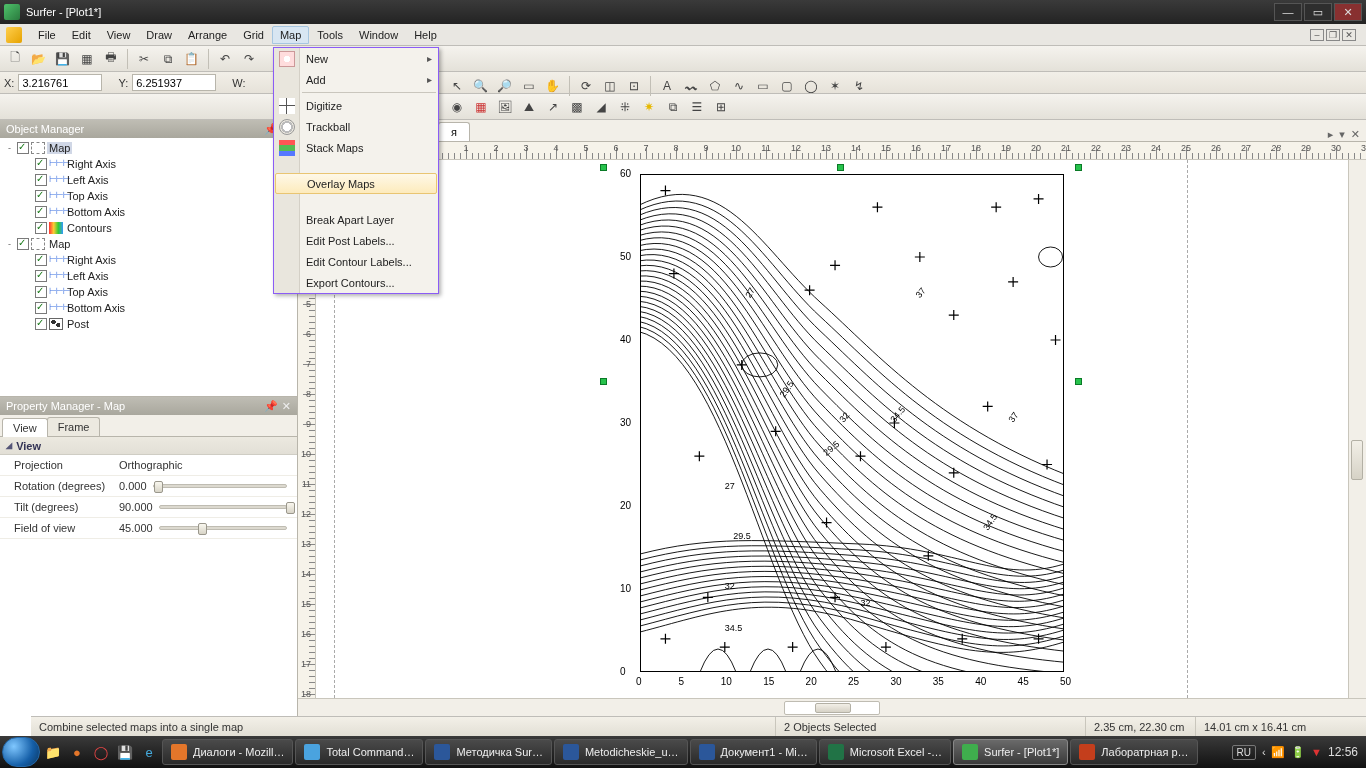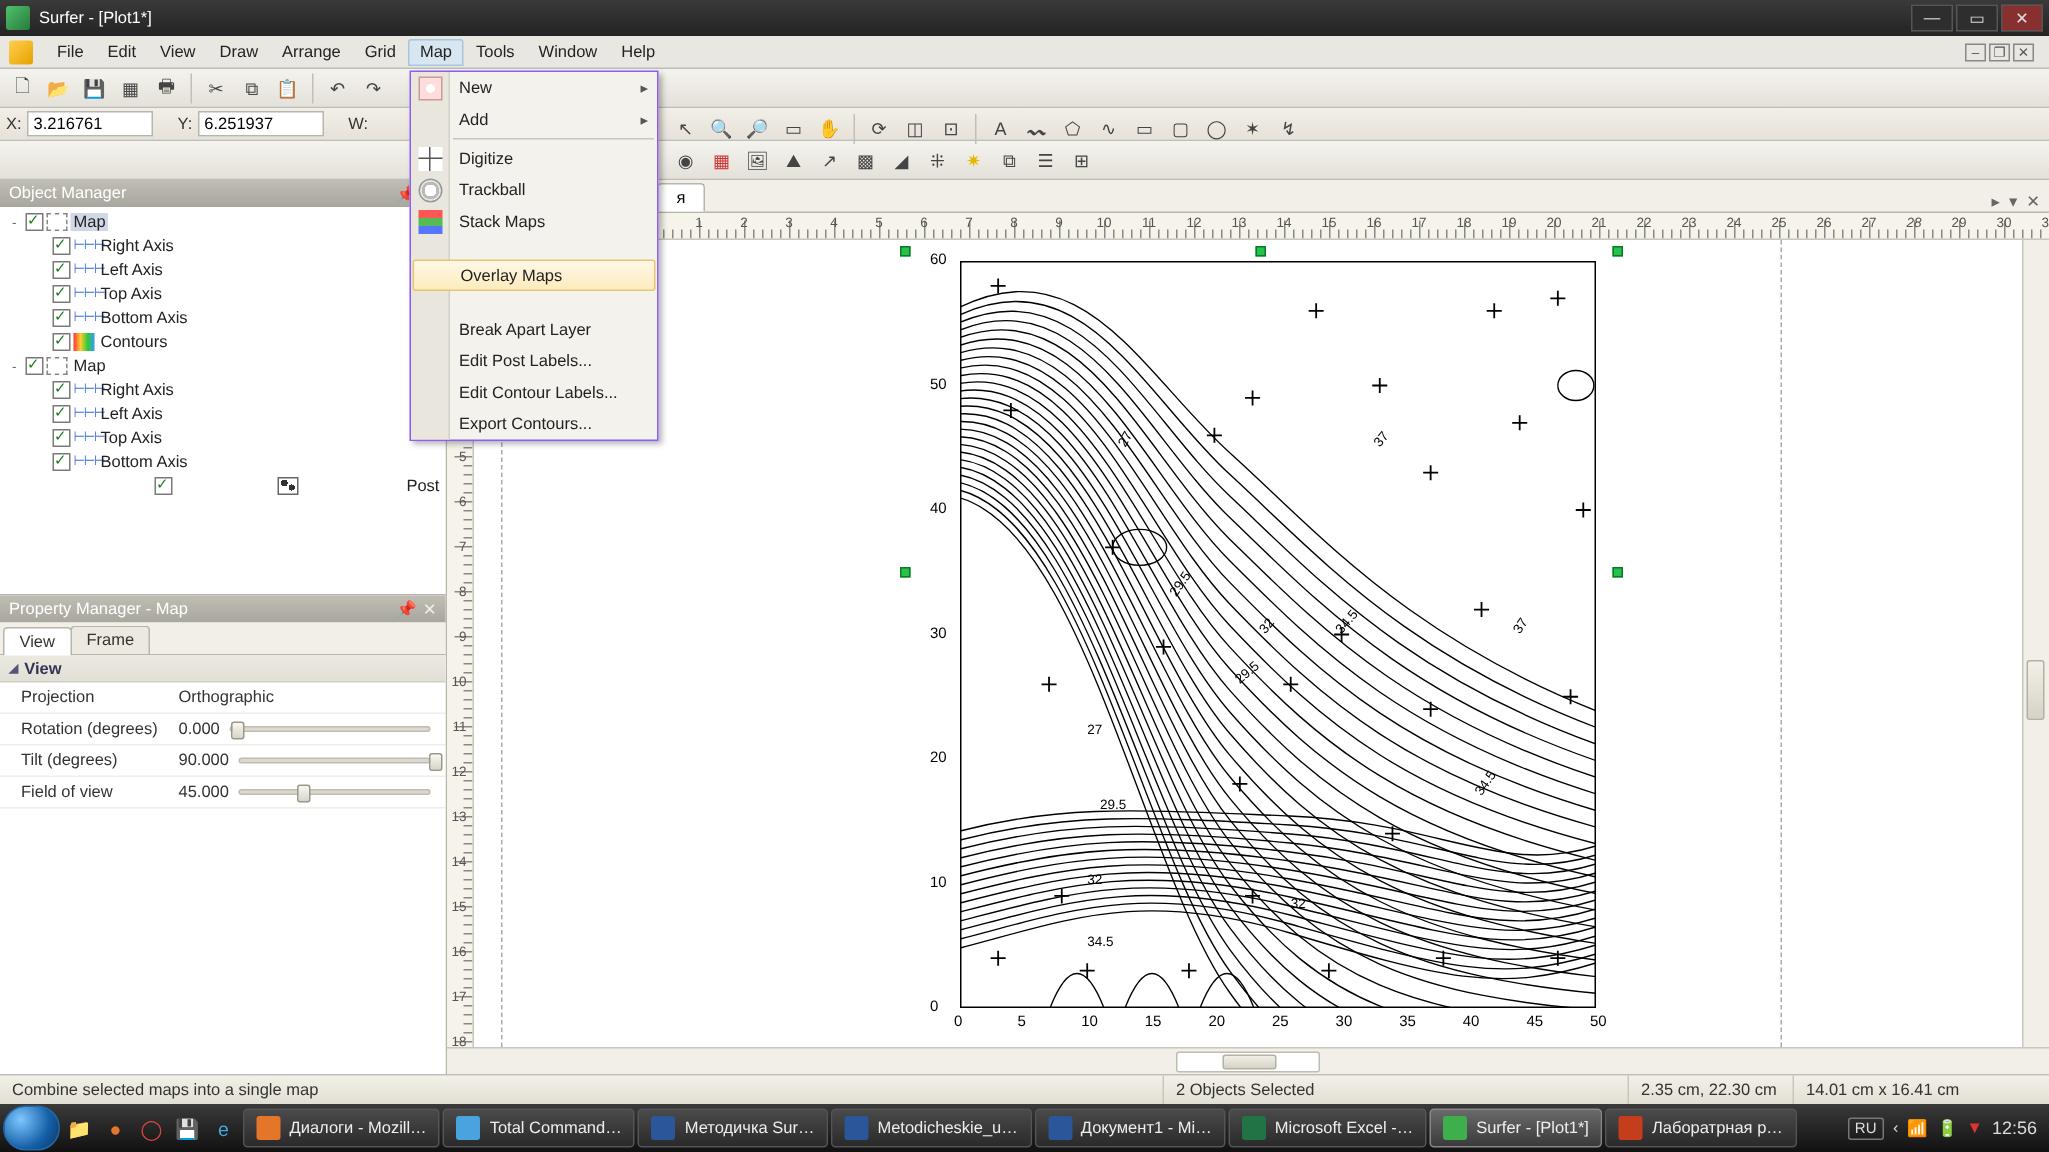--- a/index.html
+++ b/index.html
@@ -114,21 +114,21 @@
 
 .hscroll { height:18px; border-top:1px solid #c9c6bc; background:#f2efe8; display:flex; align-items:center; justify-content:center; }
 .hscroll .track { width:96px; height:14px; border:1px solid #bfbcb2; background:#fff; border-radius:2px; position:relative; }
 .hscroll .thumb { position:absolute; left:30px; top:1px; width:36px; height:10px; background:linear-gradient(#f2efe7,#d6d2c6); border:1px solid #b3b0a5; border-radius:2px; }
 
 
 .rscroll { width:18px; border-left:1px solid #c9c6bc; background:#f2efe8; position:relative; }
 .rscroll .vthumb { position:absolute; left:2px; top:280px; width:12px; height:40px; background:linear-gradient(#f2efe7,#d6d2c6); border:1px solid #b3b0a5; border-radius:2px; }
 
 
-.statusbar { height:20px; background:linear-gradient(#f3f0e8,#e2dfd5); border-top:1px solid #bfbdb8; display:flex; align-items:flex-start; font-size:11px; color:#333; }
+.statusbar { height:20px; background:linear-gradient(#f3f0e8,#e2dfd5); border-top:1px solid #bfbdb8; display:flex; align-items:flex-start; font-size:11px; color:#333;margin-left:31px; }
 .statusbar .cell { padding:0 8px; border-right:1px solid #c9c6bc; height:100%; display:flex; align-items:center; }
 .statusbar .flex { flex:1; }
 
 
 .taskbar { height:32px; background:linear-gradient(#3a3a3a,#111); display:flex; align-items:center; padding:0 2px; gap:2px; }
 .orb { width:38px; height:30px; border-radius:15px; background:radial-gradient(circle at 30% 30%,#7fc7ff,#155fa8 60%,#0b355f); border:1px solid #2468a8; }
 .ql { width:22px; height:22px; border-radius:2px; display:flex; align-items:center; justify-content:center; color:#ddd; font-size:13px; }
 .tbitem { height:26px; padding:0 8px; background:linear-gradient(#4a4a4a,#2a2a2a); border:1px solid #555; border-radius:3px; color:#eee; display:flex; align-items:center; gap:6px; max-width:146px; overflow:hidden; }
 .tbitem.act { background:linear-gradient(#6a6a6a,#3a3a3a); border-color:#888; }
 .tbitem .ico { width:16px; height:16px; border-radius:2px; }
@@ -342,21 +342,21 @@
           <span class="cb c"></span>
           <span class="nodeico axis"></span>
           <span class="label">Top Axis</span>
         </div>
         <div class="trow" style="padding-left: 20px;">
           <span class="exp"></span>
           <span class="cb c"></span>
           <span class="nodeico axis"></span>
           <span class="label">Bottom Axis</span>
         </div>
-        <div class="trow" style="padding-left: 20px; justify-content: space-between;">
+        <div class="trow" style="padding-left: 20px;">
           <span class="exp"></span>
           <span class="cb c"></span>
           <span class="nodeico post"></span>
           <span class="label">Post</span>
         </div>
       </div>
 
     <div class="propmgr">
       <div class="panelhead">
         <span>Property Manager - Map</span>

